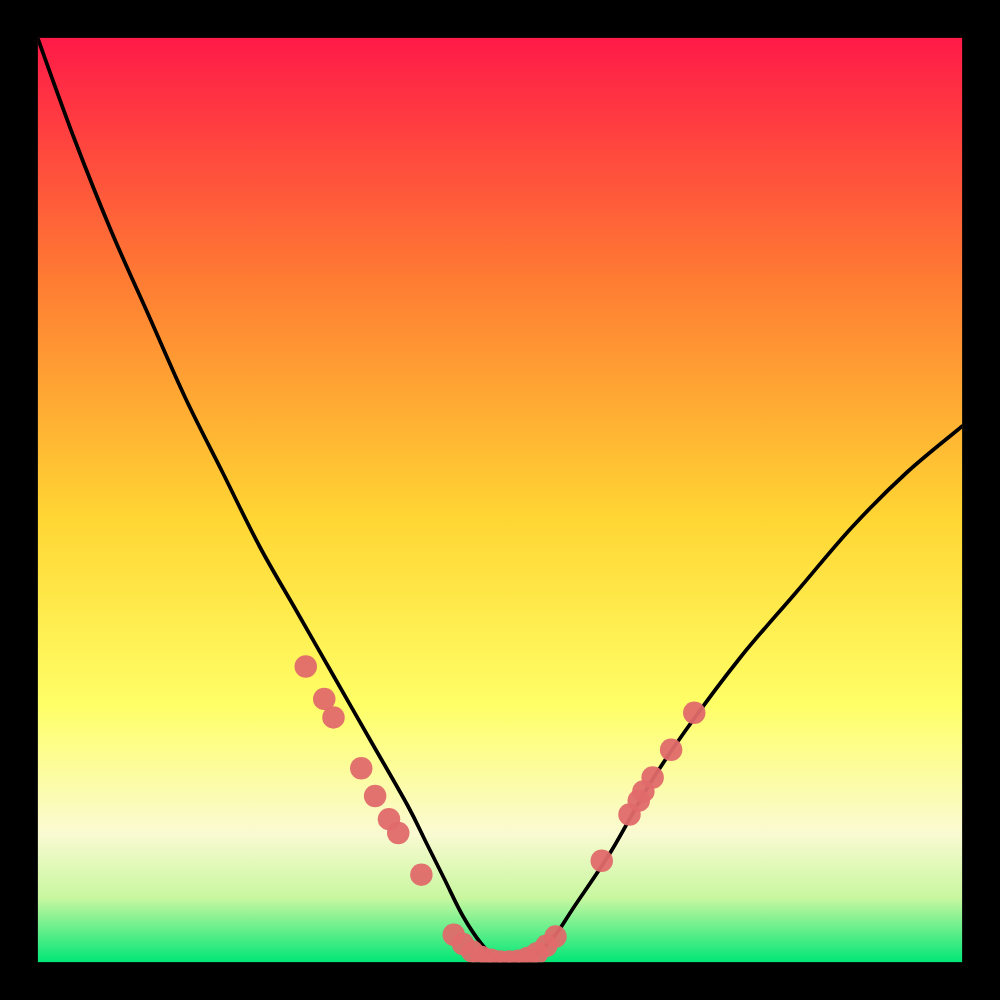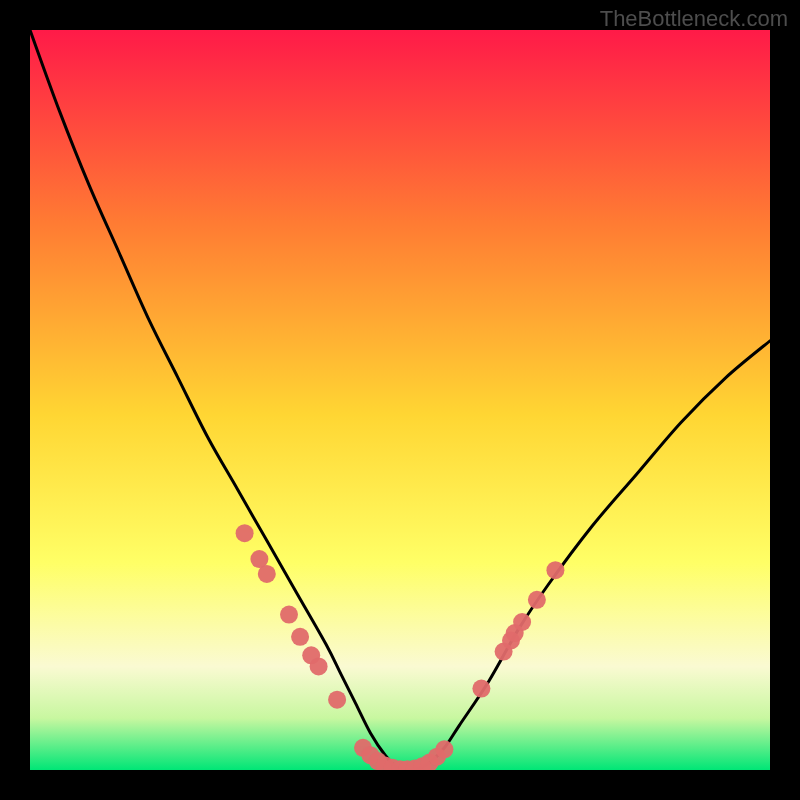--- a/index.html
+++ b/index.html
@@ -34,21 +34,20 @@
     overflow: hidden;
   }
   svg {
     display: block;
   }
 </style>
 </head>
 <body>
 
 <div class="frame">
-  <div class="attribution">TheBottleneck.com</div>
   <div class="plot-area">
     <svg id="chart-svg" width="740" height="740" viewBox="0 0 740 740" preserveAspectRatio="none">
       <defs>
         <linearGradient id="bg-grad" x1="0" y1="0" x2="0" y2="1">
           <stop id="g0" offset="0%" stop-color="#ff1a48"></stop>
           <stop id="g1" offset="26%" stop-color="#ff7b33"></stop>
           <stop id="g2" offset="52%" stop-color="#ffd633"></stop>
           <stop id="g3" offset="72%" stop-color="#ffff66"></stop>
           <stop id="g4" offset="86%" stop-color="#fafad2"></stop>
           <stop id="g5" offset="93%" stop-color="#c8f7a0"></stop>

